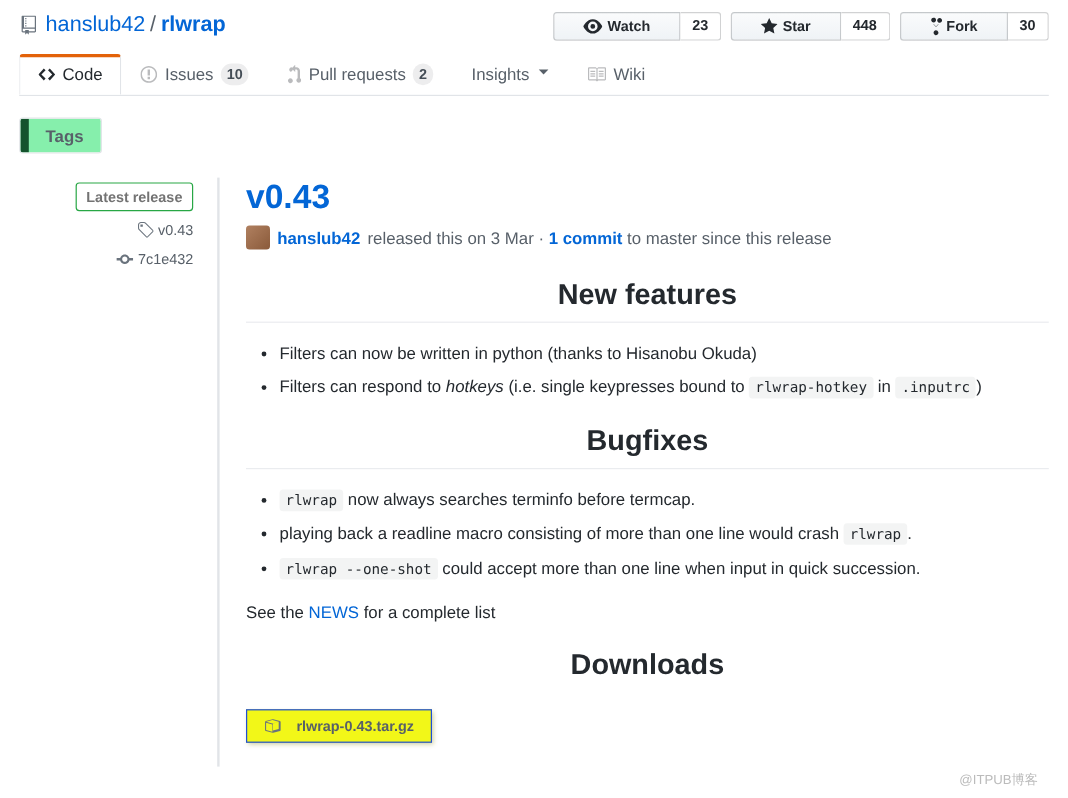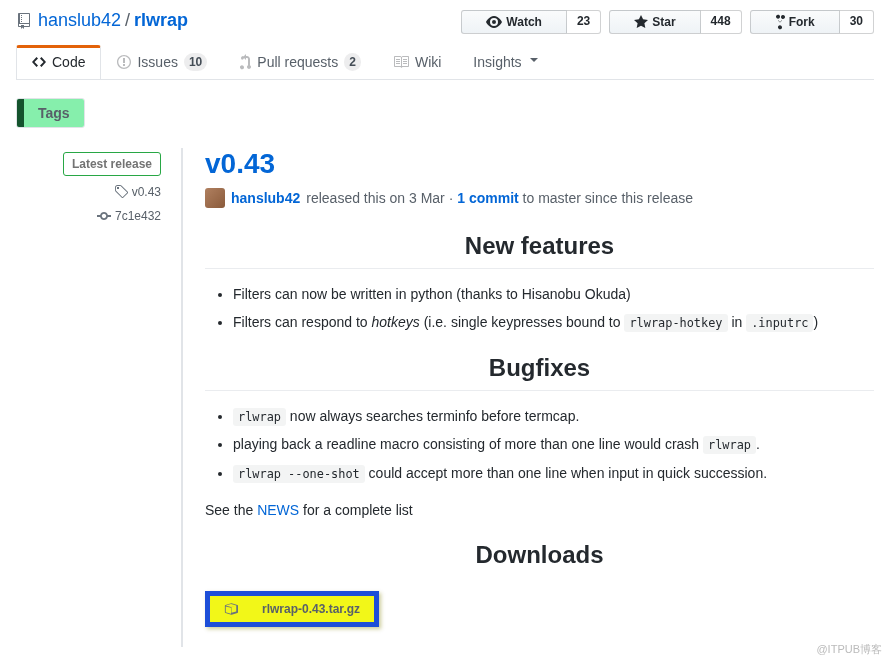--- a/index.html
+++ b/index.html
@@ -36,23 +36,23 @@
 .release-body h1.title { font-size: 28px; font-weight: 600; color: #0366d6; margin-bottom: 8px; }
 .release-author { display: flex; align-items: center; gap: 6px; font-size: 14px; color: #586069; margin-bottom: 24px; }
 .avatar { width: 20px; height: 20px; border-radius: 3px; background: linear-gradient(135deg, #b08060, #8a5a3a); }
 .release-author strong { color: #24292e; }
 .md h2 { font-size: 24px; font-weight: 600; margin: 20px 0 14px; padding-bottom: 8px; border-bottom: 1px solid #eaecef; text-align: center; }
 .md ul { padding-left: 28px; margin-bottom: 16px; }
 .md li { margin-bottom: 6px; line-height: 1.6; }
 .md em { font-style: italic; }
 code { background: rgba(27,31,35,.05); border-radius: 3px; padding: 2px 5px; font-family: SFMono-Regular, Consolas, monospace; font-size: 85%; }
 .md p { margin-bottom: 16px; line-height: 1.5; }
-.download-box { display: inline-flex; align-items: center; gap: 24px; background: #f2f718; border: 5px solid #1d4ed8; box-shadow: 2px 2px 4px rgba(128,128,0,.4); padding: 6px 14px; font-size: 12px; font-weight: 600; color: #586069; cursor: pointer; }
+.download-box { display: inline-flex; align-items: center; gap: 13px; background: #f2f718; border: 1px solid #1d4ed8; box-shadow: 2px 2px 4px rgba(128,128,0,.4); padding: 6px 14px; font-size: 12px; font-weight: 600; color: #586069; cursor: pointer; }
 .download-box .icon { color: #6a737d; }
-.watermark { position: fixed; right: 8px; bottom: 8px; font-size: 11px; color: #bbb; }
+.watermark { position: fixed; right: 25px; bottom: 8px; font-size: 11px; color: #bbb; }
 </style>
 </head>
 <body>
 
 <div class="repohead">
   <div class="pagehead-actions">
     <div class="btn-count">
       <span class="btn">
           <svg class="icon" width="16" height="16" viewBox="0 0 16 16">
             <path fill="currentColor" d="M8 2C3 2 0 8 0 8s3 6 8 6 8-6 8-6-3-6-8-6zm0 10a4 4 0 110-8 4 4 0 010 8zm0-2a2 2 0 100-4 2 2 0 000 4z"></path>
@@ -103,28 +103,28 @@
         <span class="counter">10</span>
     </span>
     <span class="reponav-item">
       <svg class="icon" width="12" height="16" viewBox="0 0 12 16">
           <path fill="currentColor" d="M11 11.28V5c-.03-.78-.34-1.47-.94-2.06C9.46 2.35 8.78 2.03 8 2H7V0L4 3l3 3V4h1c.27.02.48.11.69.31.21.2.3.42.31.69v6.28A1.993 1.993 0 0010 15a2 2 0 001-3.72zM4 2a2 2 0 00-1 3.72v5.56A2 2 0 104 15a2 2 0 00-1-3.72V5.72A2 2 0 004 2z"></path>
         </svg>
       <span>Pull requests</span>
         <span class="counter">2</span>
     </span>
     <span class="reponav-item">
+      <span>Insights</span>
+        <span class="caret"></span>
+    </span>
+    <span class="reponav-item">
       <svg class="icon" width="16" height="16" viewBox="0 0 16 16">
           <path fill="currentColor" d="M3 5h4v1H3V5zm0 3h4V7H3v1zm0 2h4V9H3v1zm11-5h-4v1h4V5zm0 2h-4v1h4V7zm0 2h-4v1h4V9zm2-6v9c0 .55-.45 1-1 1H9.5l-1 1-1-1H2c-.55 0-1-.45-1-1V3c0-.55.45-1 1-1h5.5l1 1 1-1H15c.55 0 1 .45 1 1zm-8 .5L7.5 3H2v9h6V3.5zm7-.5H9.5l-.5.5V12h6V3z"></path>
         </svg>
       <span>Wiki</span>
-    </span>
-    <span class="reponav-item">
-      <span>Insights</span>
-        <span class="caret"></span>
     </span>
   </nav>
 </div>
 
 <div class="subnav">
   <div class="subnav-tabs">
     <span class="subnav-tab">Tags</span>
   </div>
 </div>
 

